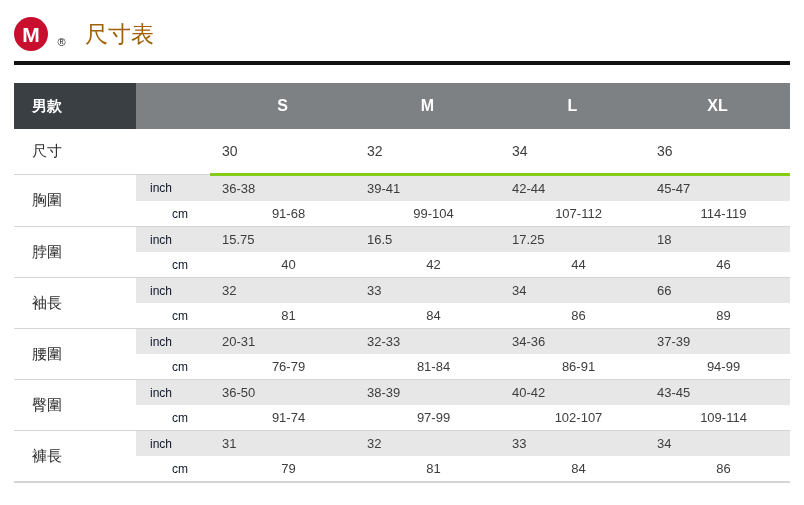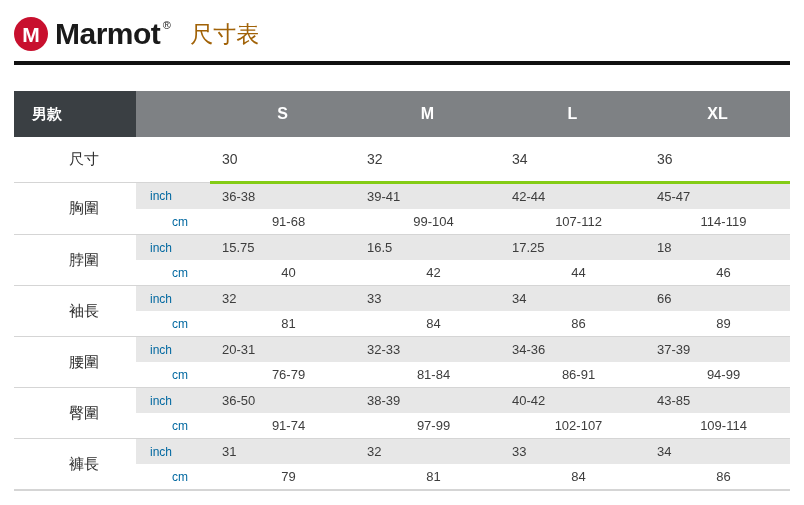--- a/index.html
+++ b/index.html
@@ -78,21 +78,20 @@
   }
 
   
   .table-wrap {
     padding: 18px 14px 0 14px;
   }
   table.size-table {
     border-collapse: collapse;
     width: 776px;
     table-layout: fixed;
-    margin-top: 8px;
   }
   table.size-table col.c-label { width: 122px; }
   table.size-table col.c-unit  { width: 74px; }
   table.size-table col.c-size  { width: 145px; }
 
   thead th {
     height: 46px;
     font-size: 15px;
     font-weight: bold;
     color: #ffffff;
@@ -117,25 +116,25 @@
     font-size: 13px;
     color: #3d3d3d;
     padding: 0;
     height: 25px;
     vertical-align: middle;
   }
   td.row-label {
     font-size: 15px;
     color: #2e2e2e;
     padding-left: 18px;
-    text-align: center;
+    text-align: left;
     border-bottom: 1px solid #d5d5d5;
   }
   td.unit {
-    color: #0369a1;
+    color: #0f172a;
     font-size: 12px;
     padding-left: 14px;
   }
   td.val {
     padding-left: 12px;
   }
   tr.shaded td.unit,
   tr.shaded td.val {
     background: #e7e7e7;
   }
@@ -175,21 +174,21 @@
 </head>
 <body>
 
 <div class="page">
 
   <div class="header">
     <div class="logo-mark">
       <span class="m-glyph">M</span>
     </div>
     <div class="logo-word">
-      <span>Marmot</span><span class="reg">®</span>
+      <span class="reg">®</span>
     </div>
     <div class="header-title">尺寸表</div>
   </div>
 
   <div class="rule"></div>
 
   <div class="table-wrap">
     <table class="size-table">
       <colgroup>
         <col class="c-label">
@@ -277,21 +276,21 @@
             <td class="val">81-84</td>
             <td class="val">86-91</td>
             <td class="val">94-99</td>
           </tr>
           <tr class="shaded">
             <td class="row-label" rowspan="2">臀圍</td>
             <td class="unit">inch</td>
             <td class="val">36-50</td>
             <td class="val">38-39</td>
             <td class="val">40-42</td>
-            <td class="val">43-85</td>
+            <td class="val">43-45</td>
           </tr>
           <tr class="plain lastsub">
             <td class="unit">cm</td>
             <td class="val">91-74</td>
             <td class="val">97-99</td>
             <td class="val">102-107</td>
             <td class="val">109-114</td>
           </tr>
           <tr class="shaded">
             <td class="row-label" rowspan="2">褲長</td>

